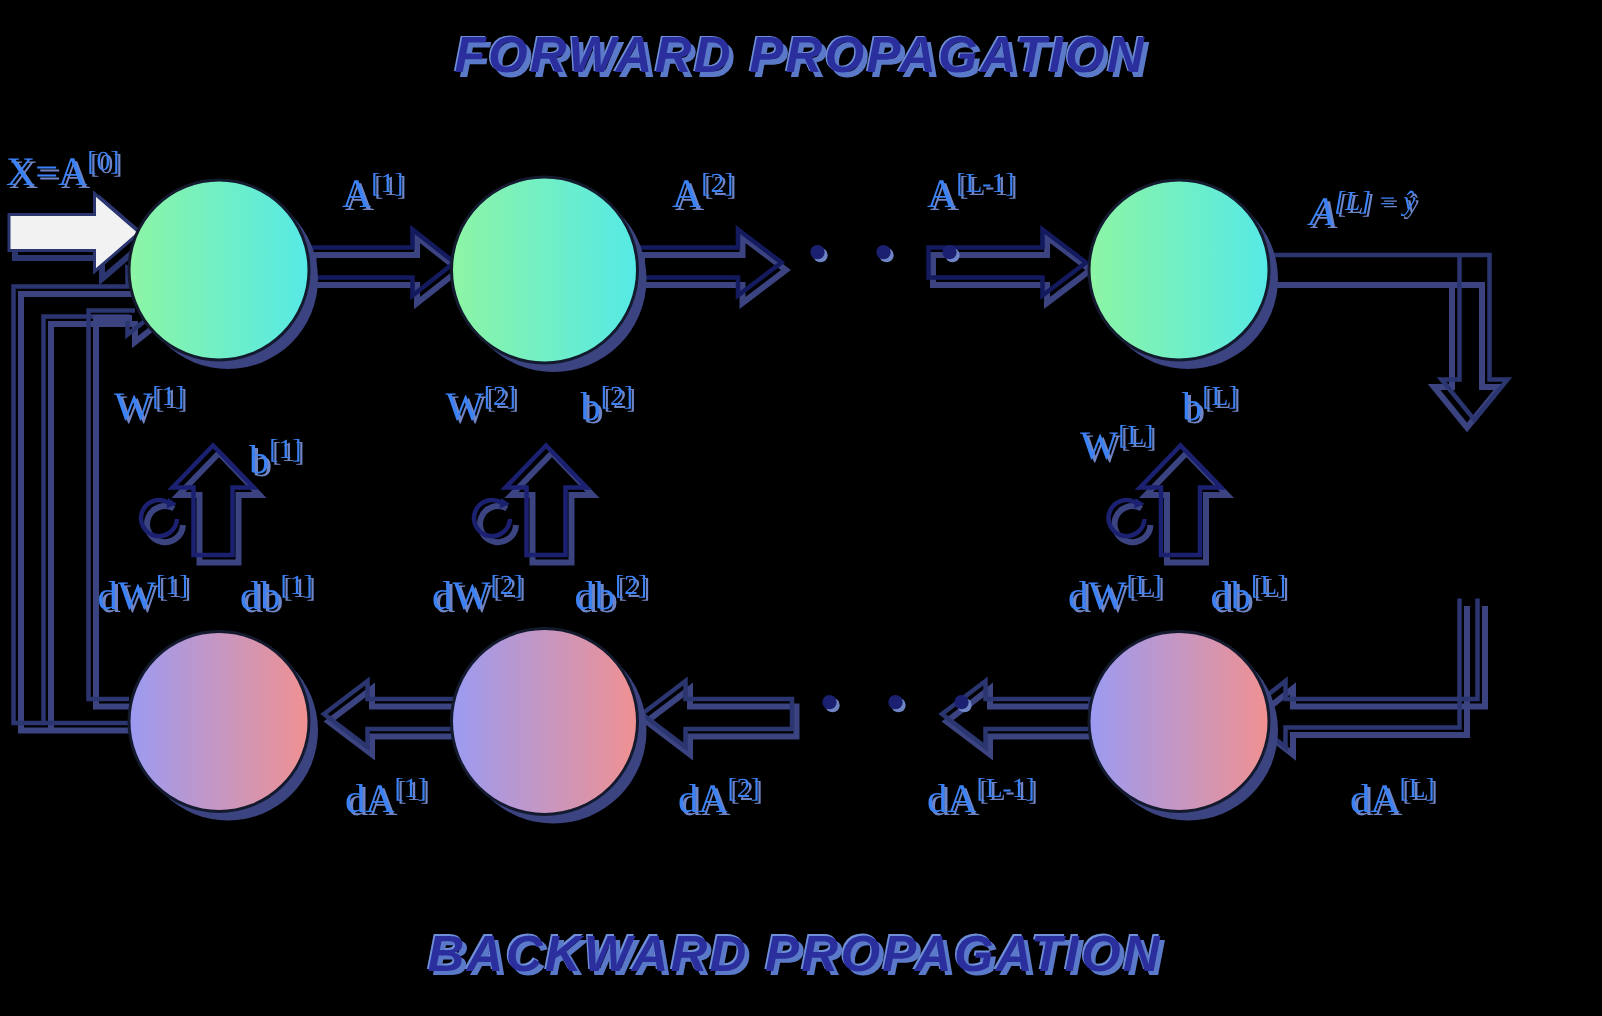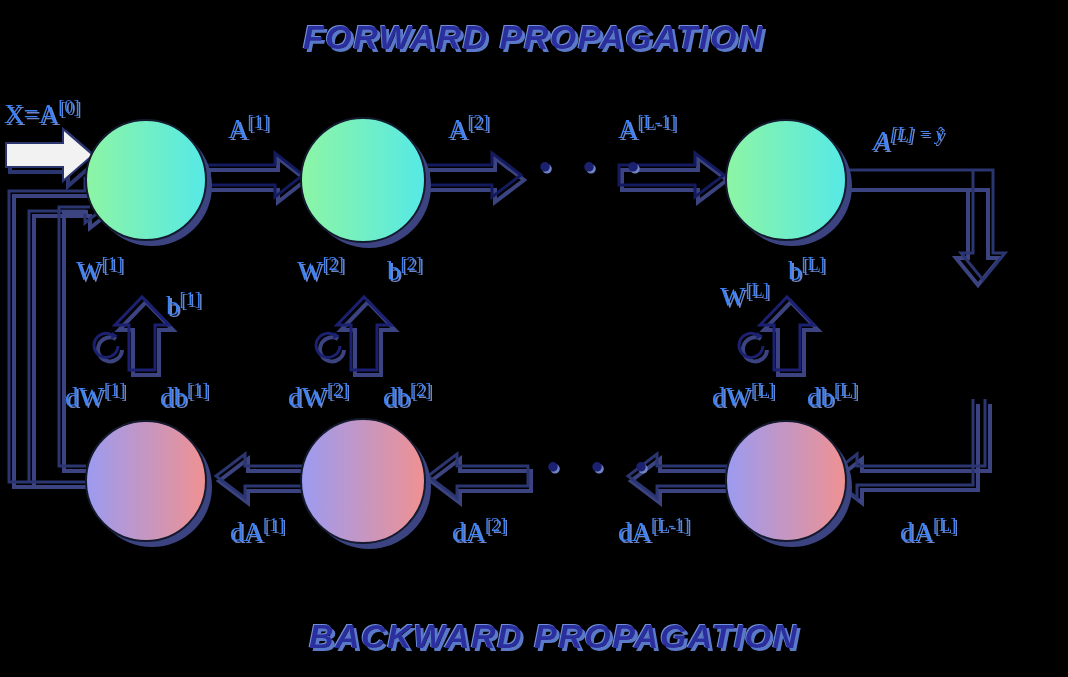--- a/index.html
+++ b/index.html
@@ -164,21 +164,21 @@
       <circle cx="363" cy="481" r="62" fill="url(#gBwd)" stroke="#141a2e" stroke-width="2"></circle>
     </g>
     <g>
       <circle cx="792" cy="487" r="60" fill="#3b4380"></circle>
       <circle cx="786" cy="481" r="60" fill="url(#gBwd)" stroke="#141a2e" stroke-width="2"></circle>
     </g>
   </svg>
 
   <div class="banner" style="left:303px;top:18px;">FORWARD PROPAGATION</div>
 
-  <div class="banner" style="left:285px;top:617px;margin-left:24px;">BACKWARD PROPAGATION</div>
+  <div class="banner" style="left:285px;top:617px;">BACKWARD PROPAGATION</div>
 
   <div class="mlabel" style="left:4px;top:98px;">
     <span>X=A</span><sup>[0]</sup>
   </div>
 
   <div class="mlabel" style="left:228px;top:113px;">
     <span>A</span><sup>[1]</sup>
   </div>
   <div class="mlabel" style="left:448px;top:113px;">
     <span>A</span><sup>[2]</sup>

